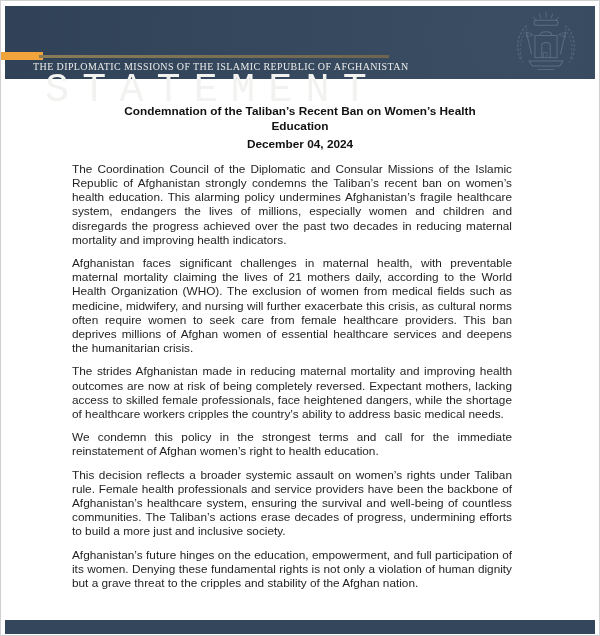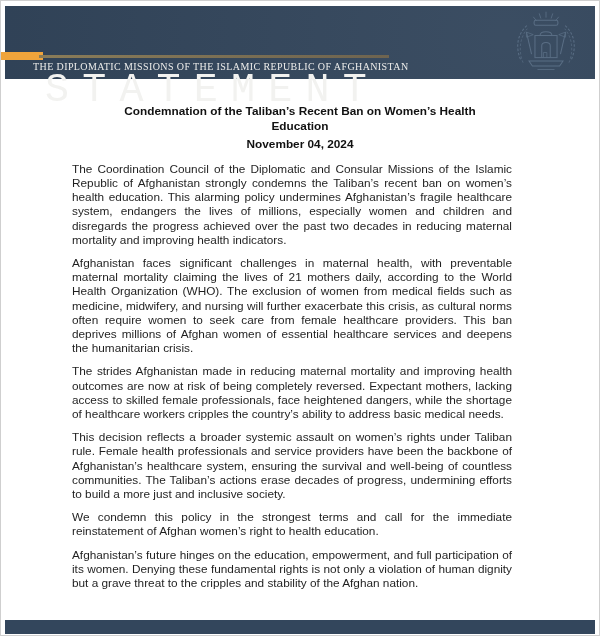--- a/index.html
+++ b/index.html
@@ -100,25 +100,25 @@
       <line x1="67" y1="52" x2="73" y2="26"></line>
       <path d="M73,26 L65,29 L73,32 Z" stroke-width="0.9"></path>
 
       <path d="M30,60 L70,60 L66,66 L34,66 Z"></path>
       <path d="M40,70 L60,70" stroke-width="1"></path>
     </svg>
   </div>
 
   <div class="doc">
     <div class="doc-title">Condemnation of the Taliban’s Recent Ban on Women’s Health Education</div>
-    <div class="doc-date">November 04, 2024</div>
+    <div class="doc-date">December 04, 2024</div>
 
     <p>The Coordination Council of the Diplomatic and Consular Missions of the Islamic Republic of Afghanistan strongly condemns the Taliban’s recent ban on women’s health education. This alarming policy undermines Afghanistan’s fragile healthcare system, endangers the lives of millions, especially women and children and disregards the progress achieved over the past two decades in reducing maternal mortality and improving health indicators.</p>
     <p>Afghanistan faces significant challenges in maternal health, with preventable maternal mortality claiming the lives of 21 mothers daily, according to the World Health Organization (WHO). The exclusion of women from medical fields such as medicine, midwifery, and nursing will further exacerbate this crisis, as cultural norms often require women to seek care from female healthcare providers. This ban deprives millions of Afghan women of essential healthcare services and deepens the humanitarian crisis.</p>
     <p>The strides Afghanistan made in reducing maternal mortality and improving health outcomes are now at risk of being completely reversed. Expectant mothers, lacking access to skilled female professionals, face heightened dangers, while the shortage of healthcare workers cripples the country’s ability to address basic medical needs.</p>
+    <p>We condemn this policy in the strongest terms and call for the immediate reinstatement of Afghan women’s right to health education.</p>
     <p>This decision reflects a broader systemic assault on women’s rights under Taliban rule. Female health professionals and service providers have been the backbone of Afghanistan’s healthcare system, ensuring the survival and well-being of countless communities. The Taliban’s actions erase decades of progress, undermining efforts to build a more just and inclusive society.</p>
-    <p>We condemn this policy in the strongest terms and call for the immediate reinstatement of Afghan women’s right to health education.</p>
     <p>Afghanistan’s future hinges on the education, empowerment, and full participation of its women. Denying these fundamental rights is not only a violation of human dignity but a grave threat to the cripples and stability of the Afghan nation.</p>
   </div>
 
   <div class="footer-bar"></div>
 
 </div>
 
 </body></html>

